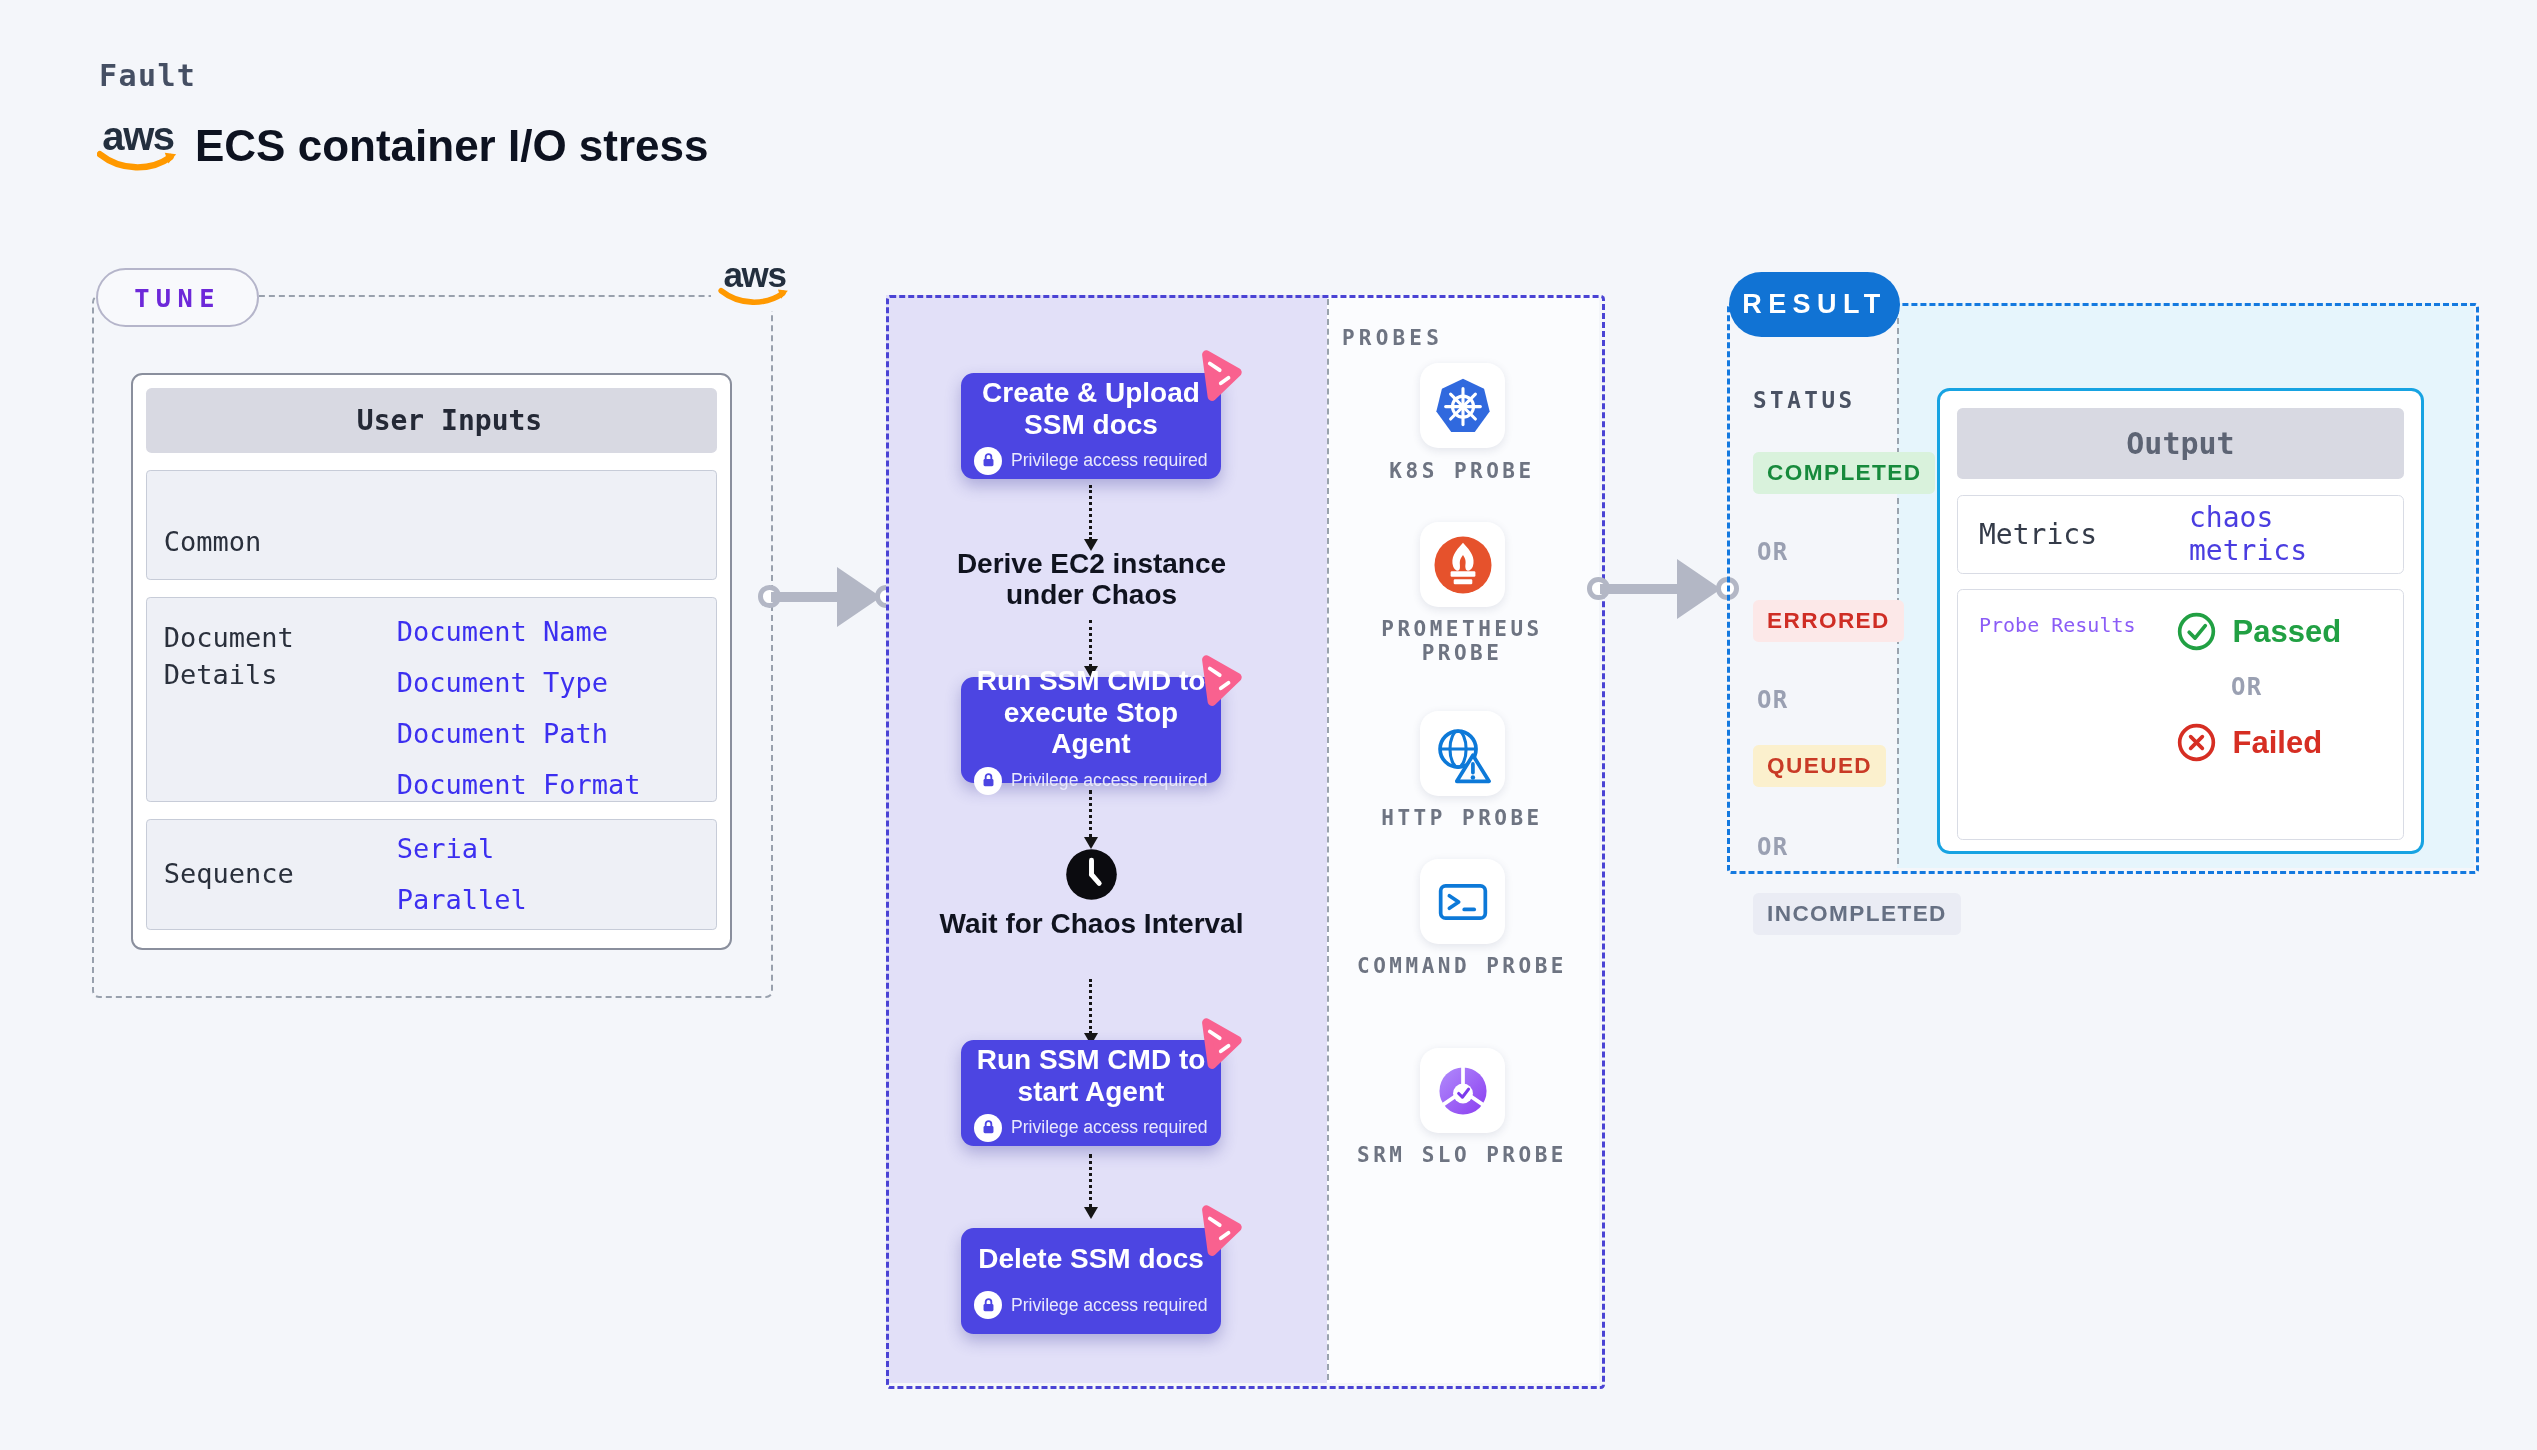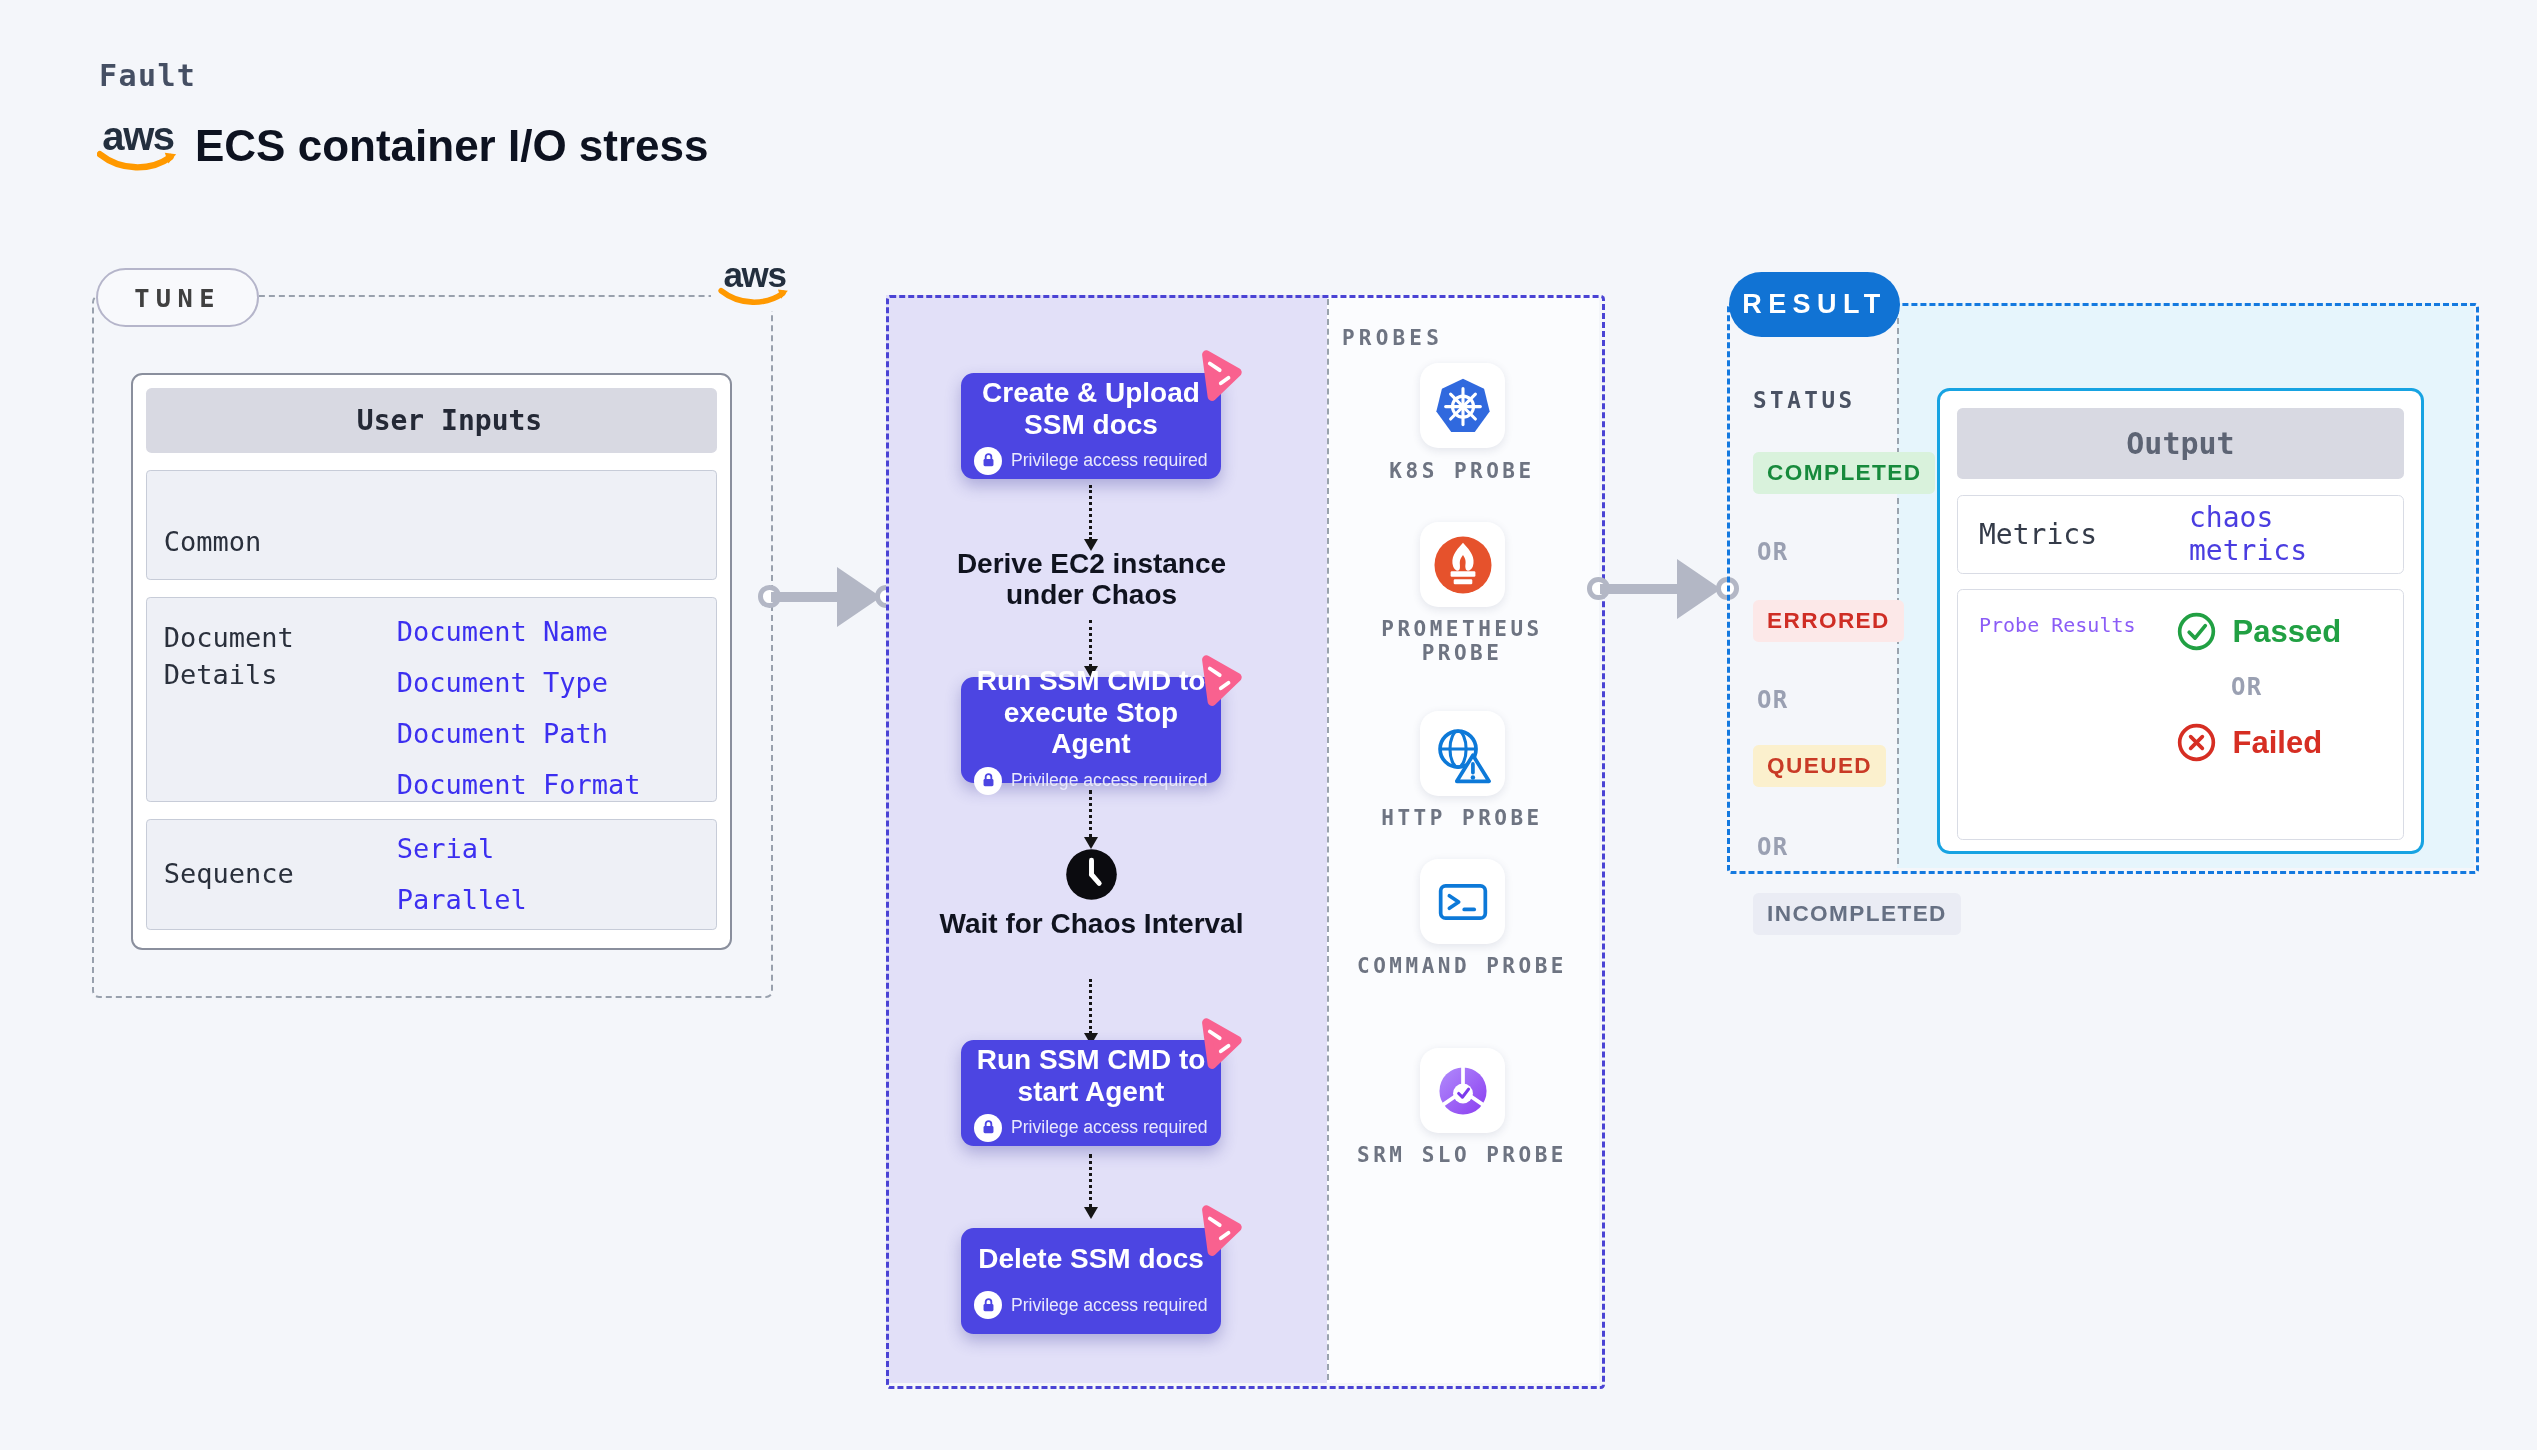--- a/index.html
+++ b/index.html
@@ -11,21 +11,21 @@
   
   .kicker{left:99px;top:58px;font-size:30px;letter-spacing:1.4px;color:#454f63;font-weight:600;}
   .page-title{left:195px;top:121px;font-size:44px;font-weight:bold;color:#0d1220;}
   .awslogo{display:flex;flex-direction:column;align-items:center;line-height:1;}
   .awslogo .aws-word{font-weight:bold;font-size:40px;color:#232f3e;letter-spacing:-1.4px;line-height:0.85;}
   .awslogo svg{margin-top:-2.8px;}
 
   
   .pill{display:flex;align-items:center;justify-content:center;border-radius:34px;font-weight:bold;}
   .tune-pill{left:96px;top:268px;width:159px;height:55px;background:#f8f9fc;border:2.8px solid #b5b5ca;
-             color:#404040;font-size:25.4px;letter-spacing:6.4px;}
+             color:#6d28d9;font-size:25.4px;letter-spacing:6.4px;}
   .exec-pill{left:891px;top:263px;width:248px;height:59px;background:#e9e8fc;border:3.5px solid #4a43d4;
              color:#4a43cf;font-size:28px;letter-spacing:5.6px;}
   .result-pill{left:1729px;top:272px;width:171px;height:65px;background:#1173d4;color:#ffffff;
                font-size:27px;letter-spacing:6.4px;}
 
   
   .tune-box{left:92px;top:295px;width:677px;height:699px;border:2.8px dashed #99a1ad;border-radius:7px;}
   .exec-bg{left:886px;top:295px;width:441px;height:1088px;background:#e2e0f8;}
   .probes-bg{left:1327px;top:295px;width:272px;height:1088px;background:#fbfcfe;}
   .exec-box{left:886px;top:295px;width:713px;height:1088px;border:3.5px dashed #4a43d4;border-radius:4.2px;}

